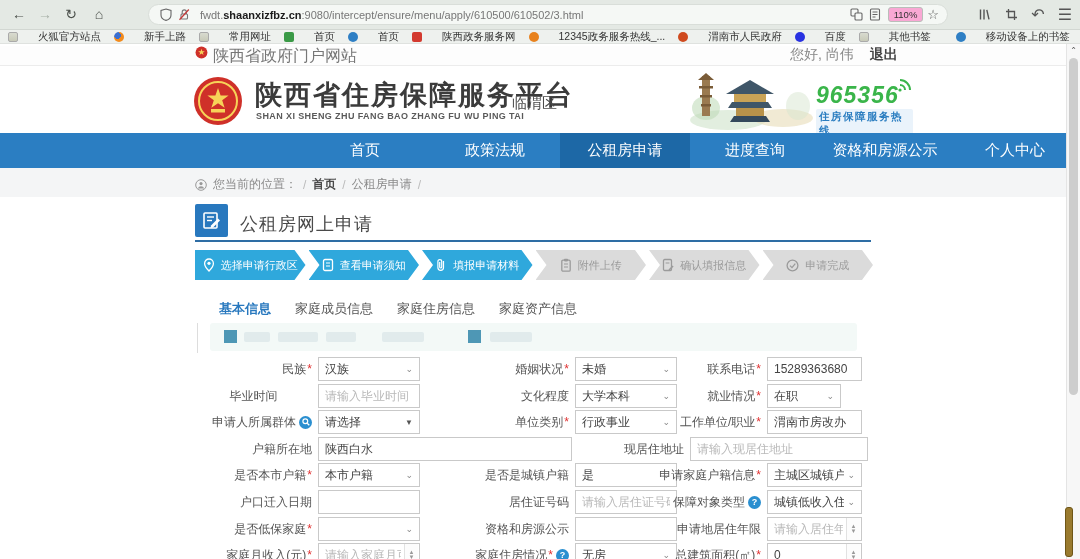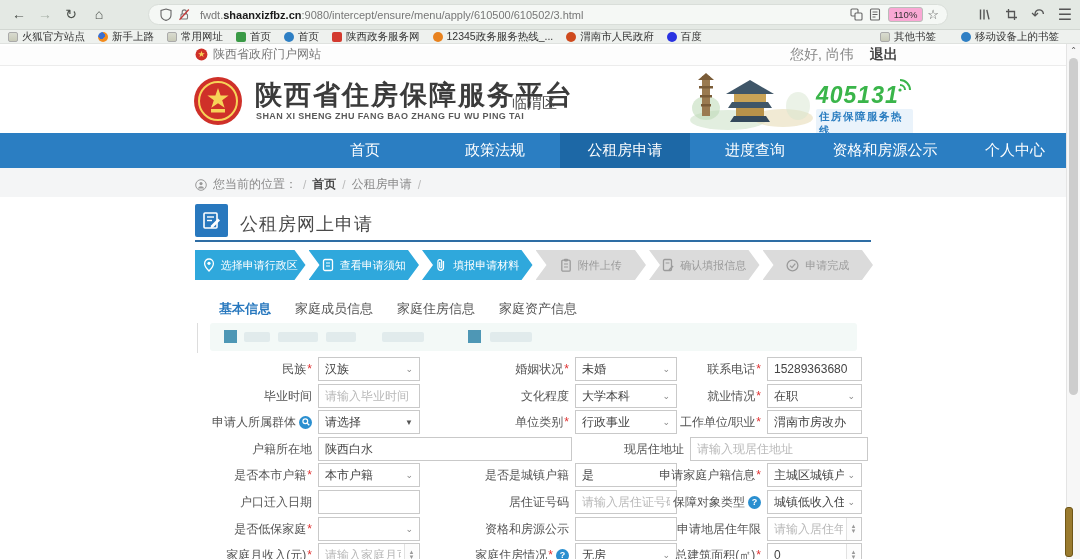--- a/index.html
+++ b/index.html
@@ -14,35 +14,35 @@
           border-radius:11px;display:flex;align-items:center;padding:0 8px;box-sizing:border-box;}
   #urltext{font-size:11px;color:#777;margin-left:7px;white-space:nowrap;overflow:hidden;flex:1;}
   #urltext b{color:#1b1b1b;font-weight:700;}
   .uicon{display:flex;align-items:center;justify-content:center;width:18px;height:18px;color:#555;}
   #zoomchip{font-size:9.5px;color:#333;background:#f9a8d4;border:1px solid #b9beb9;border-radius:3px;padding:1px 5px;margin:0 4px;}
   #star{font-size:13px;color:#555;}
   #tb-right{position:absolute;right:6px;top:3px;display:flex;gap:9px;align-items:center;height:22px;}
   
   #bmbar{position:absolute;left:0;top:30px;width:1080px;height:14px;background:#eef1ee;border-bottom:1px solid #dfe2df;
          display:flex;align-items:center;padding:0 8px;box-sizing:border-box;font-size:10.5px;color:#333;}
-  .bm{display:flex;align-items:center;gap:4px;margin-right:13px;white-space:nowrap;cursor:default;}
+  .bm{display:flex;align-items:center;gap:20px;margin-right:13px;white-space:nowrap;cursor:default;}
   .bmic{width:10px;height:10px;display:inline-block;border-radius:2px;flex:none;}
   .ic-folder{background:linear-gradient(#d9dbd0,#c8cab8);border:1px solid #aaa;box-sizing:border-box;}
   .ic-firefox{background:radial-gradient(circle at 35% 35%,#3b6fd0 0 35%,#f28b1d 36% 100%);border-radius:50%;}
   .ic-green{background:#3a9a46;}
   .ic-blue{background:#2e7fc4;border-radius:50%;}
   .ic-red{background:#d33a2f;}
   .ic-orange{background:#e8821e;border-radius:50%;}
   .ic-govred{background:#cf4a1e;border-radius:50%;}
   .ic-baidu{background:#2932e1;border-radius:50%;}
   #bm-right{margin-left:auto;display:flex;align-items:center;gap:12px;}
   
   #page{position:absolute;left:0;top:44px;width:1066px;height:515px;background:#fff;}
   #utilbar{position:absolute;left:0;top:2px;width:100%;height:19px;border-bottom:1px solid #ececec;background:#fdfdfd;}
-  #portal{position:absolute;left:195px;top:2px;display:flex;gap:5px;align-items:center;font-size:12px;color:#777;font-family:Liberation Serif, serif;}
+  #portal{position:absolute;left:195px;top:2px;display:flex;gap:5px;align-items:flex-start;font-size:16px;color:#777;font-family:Liberation Serif, serif;}
   #userbox{position:absolute;left:790px;top:2px;display:flex;gap:16px;font-size:14px;color:#888;}
   #logout{color:#444;font-weight:700;cursor:pointer;}
   
   #emblem{position:absolute;left:193px;top:32px;}
   #sitetitle{position:absolute;left:255px;top:33px;font-size:27px;font-weight:700;color:#3b3b3b;letter-spacing:2px;}
   #pinyin{position:absolute;left:256px;top:67px;font-size:9px;font-weight:700;color:#5a5a5a;letter-spacing:.4px;}
   #district{position:absolute;left:512px;top:50px;font-size:15px;color:#4a4a4a;}
   #illus{position:absolute;left:688px;top:24px;width:225px;height:64px;}
   #hotnum{position:absolute;left:128px;top:14px;font-size:23px;font-weight:700;font-style:italic;color:#3ab54a;letter-spacing:1px;}
   #hotsig{position:absolute;left:210px;top:10px;}
@@ -249,21 +249,21 @@
           <rect x="11" y="18" width="14" height="2.5" fill="#7a5c38"></rect>
           <rect x="12" y="27" width="12" height="2.5" fill="#7a5c38"></rect>
           <rect x="13" y="36" width="10" height="2.5" fill="#7a5c38"></rect>
         <path d="M38 26 H86 L62 12 Z" fill="#3f5668"></path>
         <rect x="46" y="26" width="32" height="8" fill="#c9a356"></rect>
         <path d="M40 40 H84 L80 34 H44 Z" fill="#3f5668"></path>
         <rect x="48" y="40" width="28" height="8" fill="#b8924a"></rect>
         <path d="M42 54 H82 L78 48 H46 Z" fill="#34495c"></path>
         <ellipse cx="110" cy="38" rx="12" ry="14" fill="#d8e6cf" opacity="0.5"></ellipse>
       </svg>
-      <div id="hotnum">405131</div>
+      <div id="hotnum">965356</div>
       <span id="hotsig">
         <svg width="14" height="14" viewBox="0 0 14 14">
             <circle cx="2" cy="12" r="1.6" fill="#3ab54a"></circle>
             <path d="M2 7 a5 5 0 0 1 5 5" fill="none" stroke="#3ab54a" stroke-width="2"></path>
             <path d="M2 2 a10 10 0 0 1 10 10" fill="none" stroke="#3ab54a" stroke-width="2"></path>
           </svg>
       </span>
       <div id="hotlabel">住房保障服务热线</div>
     </div>
 
@@ -404,38 +404,38 @@
           </div>
           <div class="flabel" style="width: 90px;">
             <span>联系电话</span>
             <span class="req">*</span>
           </div>
           <div class="ctrl" style="width: 95px;">
             <span class="val">15289363680</span>
           </div>
         </div>
         <div class="frow" style="top: 27px;">
-          <div class="flabel" style="width: 123px;">
+          <div class="flabel" style="width: 123px; justify-content: center;">
             <span>毕业时间</span>
           </div>
           <div class="ctrl" style="width: 102px;">
             <span class="val ph">请输入毕业时间</span>
           </div>
           <div class="flabel" style="width: 155px;">
             <span>文化程度</span>
           </div>
           <div class="ctrl" style="width: 102px;">
             <span class="val">大学本科</span>
             <span class="chev">⌄</span>
           </div>
           <div class="flabel" style="width: 90px;">
             <span>就业情况</span>
             <span class="req">*</span>
           </div>
-          <div class="ctrl" style="width: 95px; gap: 12px;">
+          <div class="ctrl" style="width: 74px; gap: 12px;">
             <span class="val">在职</span>
             <span class="chev">⌄</span>
           </div>
         </div>
         <div class="frow" style="top: 53px;">
           <div class="flabel" style="width: 123px;">
             <span>申请人所属群体</span>
             <span class="help">
               <svg width="8" height="8" viewBox="0 0 8 8">
                 <circle cx="3.3" cy="3.3" r="2.4" fill="none" stroke="#fff" stroke-width="1.2"></circle>

